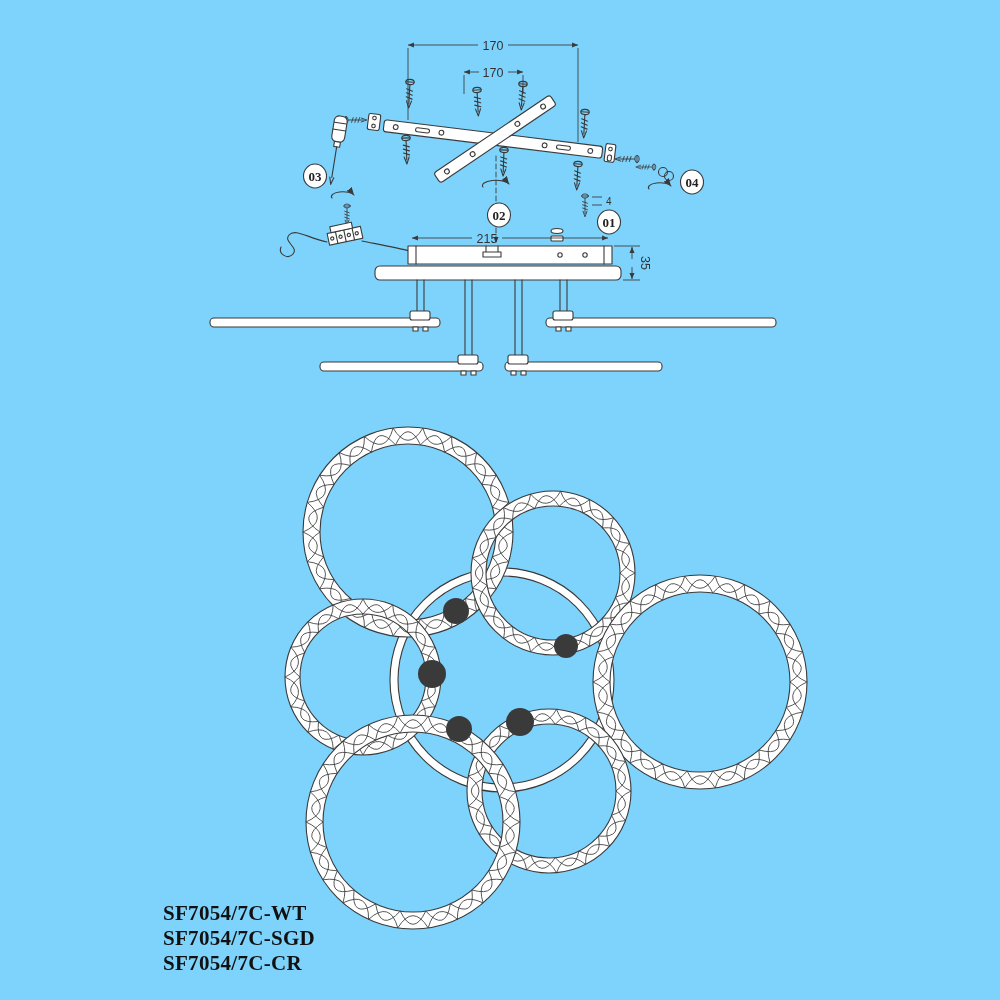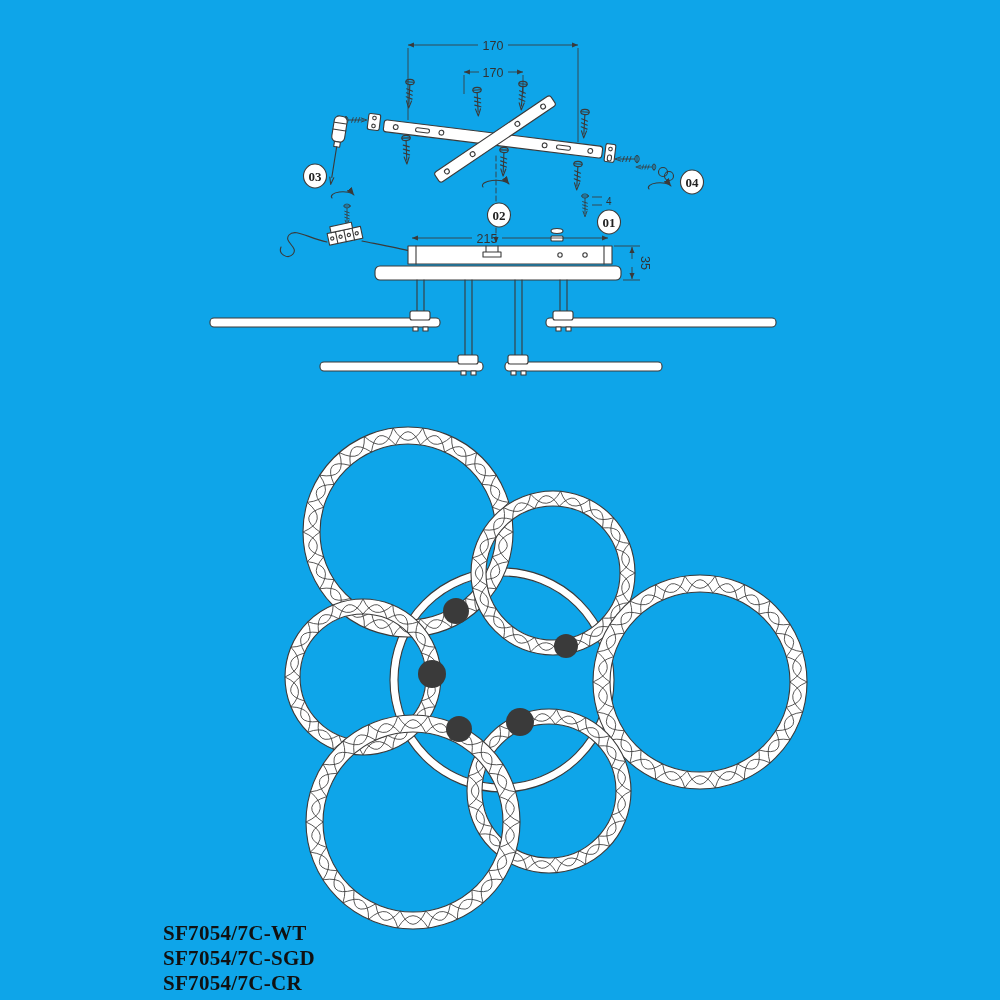--- a/index.html
+++ b/index.html
@@ -1,28 +1,28 @@
 <!DOCTYPE html>
 <html style="--line: #3a3a3a;"><head>
 <meta charset="utf-8">
 <style>
   :root{ --line:#3a3a3a; }
   html,body{ margin:0; padding:0; background:#fff; }
-  .frame{ position:relative; width:1000px; height:1000px; background:#0ea5e9; overflow:hidden;
+  .frame{ position:relative; width:1000px; height:1000px; background:#7dd3fc; overflow:hidden;
           font-family:"Liberation Sans",sans-serif; }
   svg{ position:absolute; left:0; top:0; }
   .st  { stroke:var(--line); stroke-width:1.1; fill:none; stroke-linecap:round; stroke-linejoin:round; }
   .thin{ stroke:var(--line); stroke-width:0.85; fill:none; }
   .ann { stroke:var(--line); stroke-width:1.1; fill:#fff; stroke-linejoin:round; }
   .dash{ stroke-dasharray:5 3; stroke-width:0.9; }
   .dot { fill:var(--line); stroke:none; }
   .dim { font:12.5px "Liberation Sans",sans-serif; fill:#333; }
   .dims{ font:10px "Liberation Sans",sans-serif; fill:#333; }
   .badge-t{ font:700 13px "Liberation Serif",serif; fill:#222; }
-  .models{ position:absolute; left:163px; top:921px; font:700 21px "Liberation Serif",serif;
+  .models{ position:absolute; left:163px; top:901px; font:700 21px "Liberation Serif",serif;
            color:#111; line-height:25px; letter-spacing:.3px; }
 </style>
 </head>
 <body>
 
 <div class="frame">
 <svg width="1000" height="1000" viewBox="0 0 1000 1000">
   <defs>
     <marker id="arr" markerWidth="8" markerHeight="8" refX="7" refY="3" orient="auto">
       <path d="M0,0 L7,3 L0,6 Z" fill="#3a3a3a"></path>

